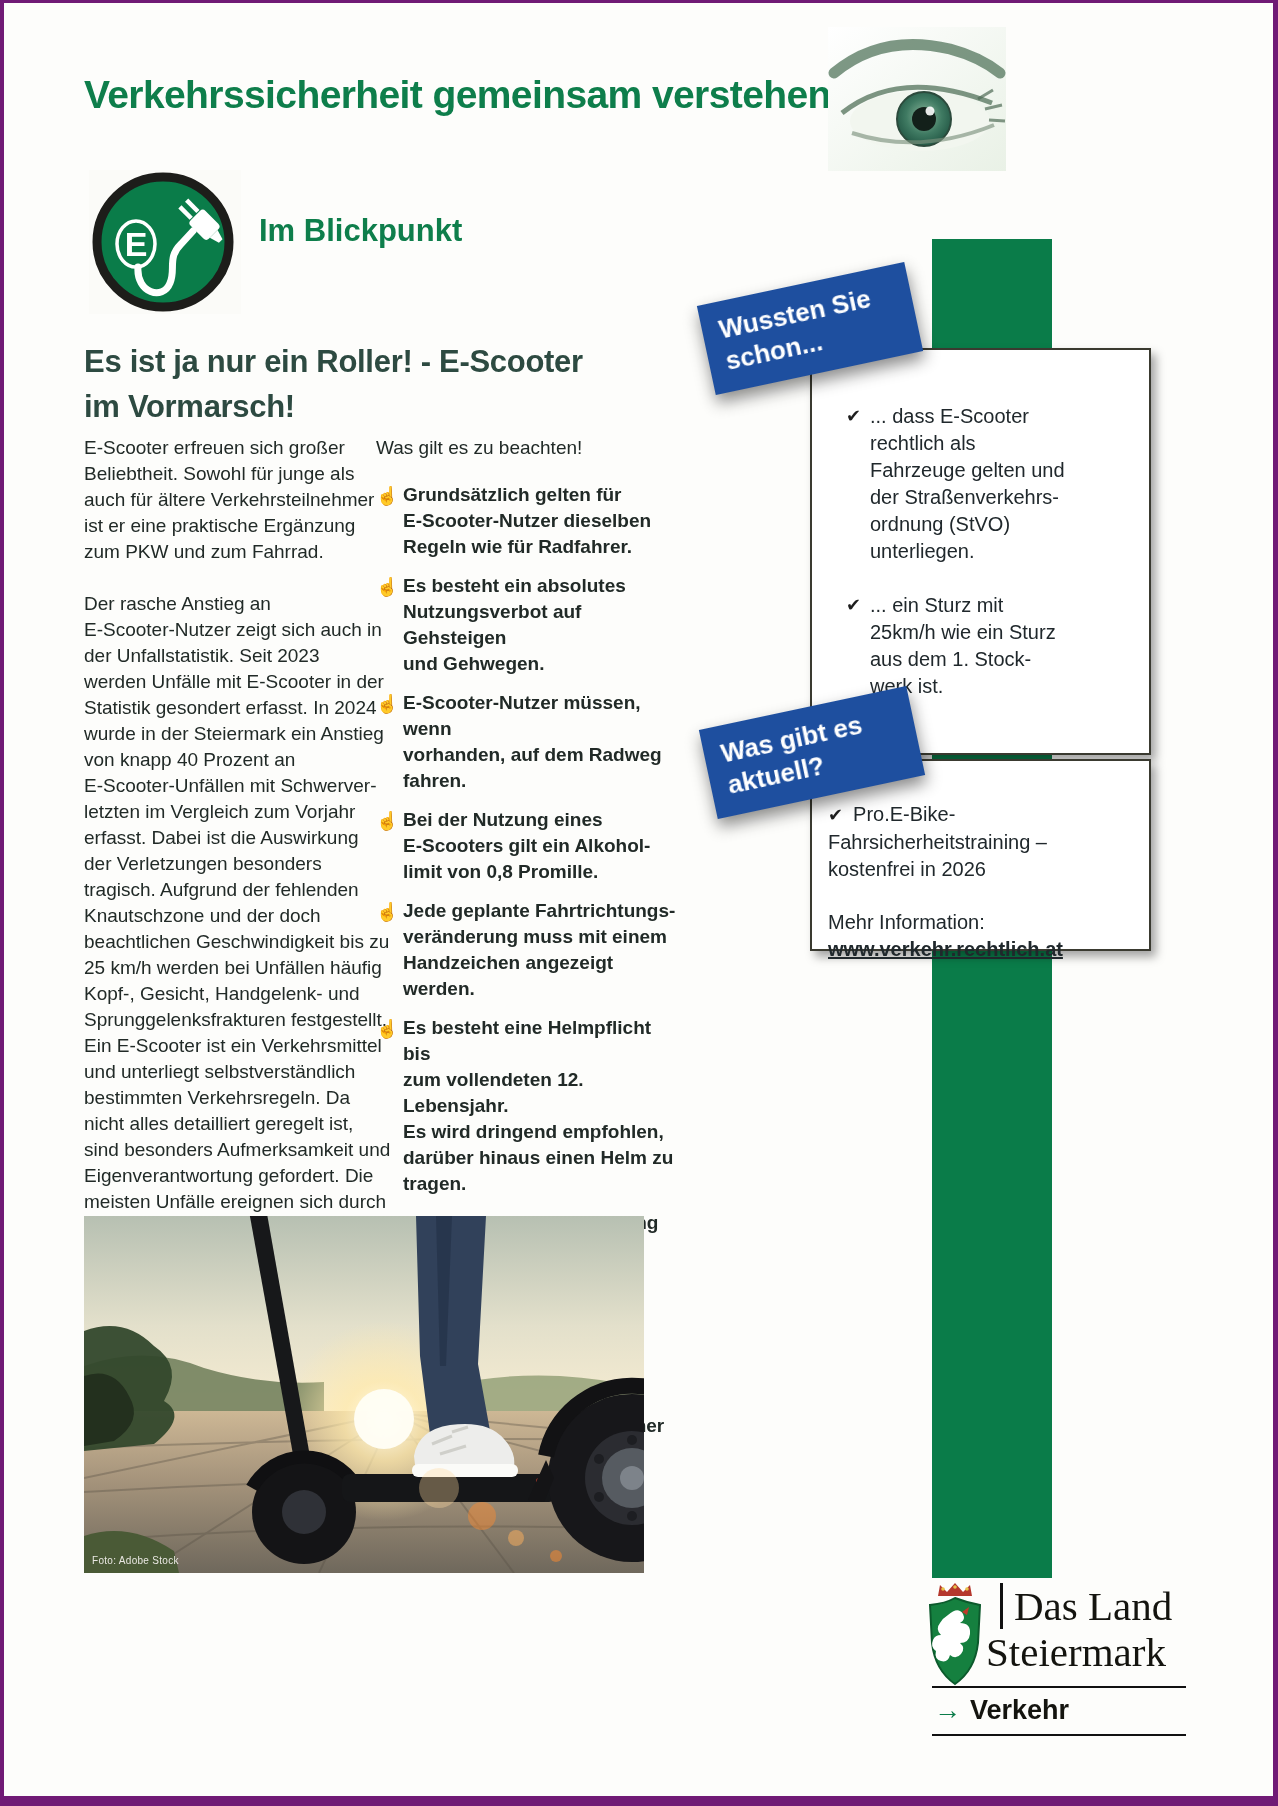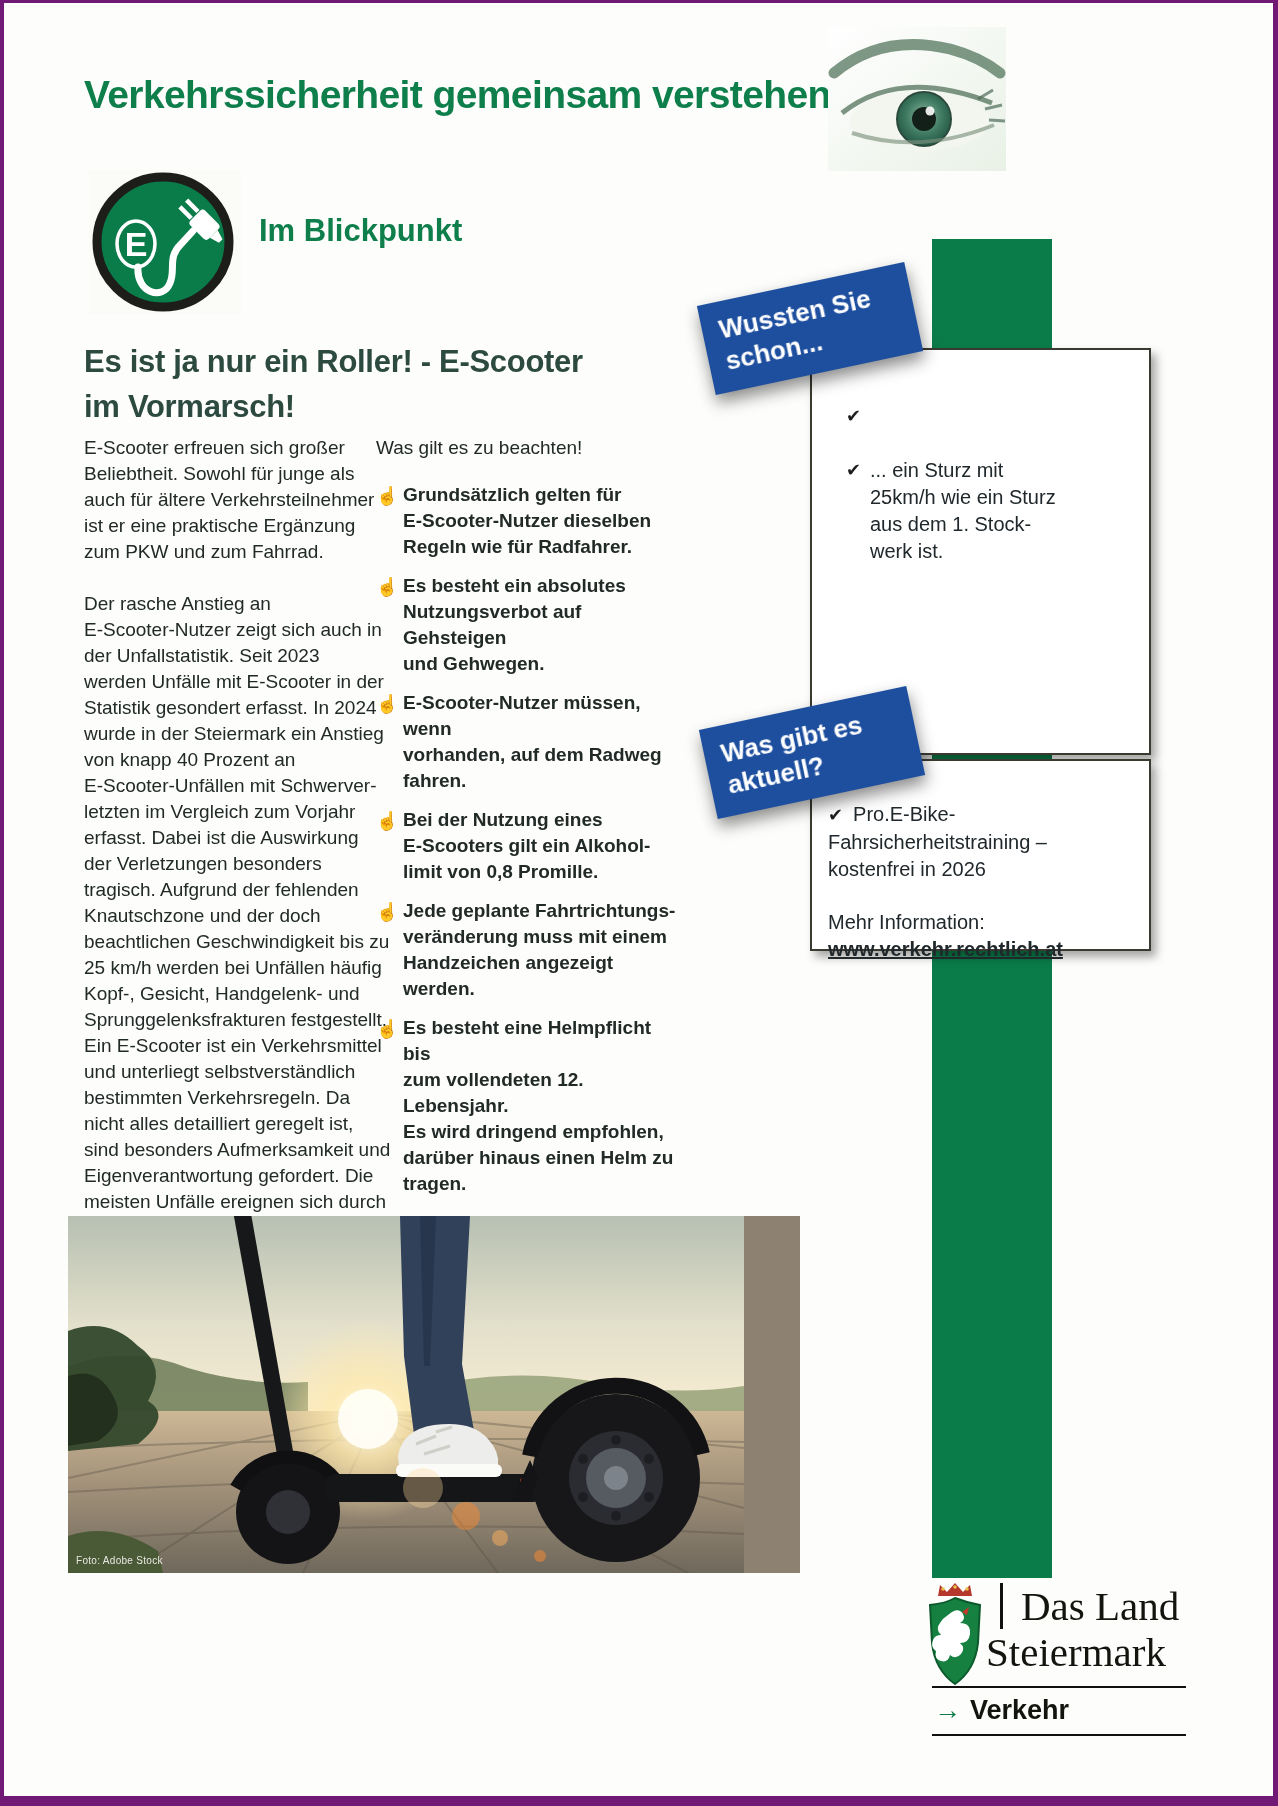--- a/index.html
+++ b/index.html
@@ -42,27 +42,27 @@
             font-size:20px;line-height:27px;color:#20282c;z-index:3;}
   .box1{top:345px;height:407px;padding:53px 16px 0 34px;}
   .box2{top:756px;height:192px;padding:40px 14px 0 16px;}
   .check-item{display:flex;margin-bottom:27px;}
   .check-item .check{flex:none;width:24px;font-size:18px;color:#1d1d1d;}
   .box2 .check{margin-right:10px;font-size:18px;color:#1d1d1d;}
   .box2-item{margin-bottom:26px;}
   .url{color:#20282c;text-decoration:underline;font-weight:bold;}
   .info-label{margin:0;}
 
-  .photo{position:absolute;left:64px;top:1213px;width:732px;height:357px;overflow:hidden;background:#8d8272;}
+  .photo{position:absolute;left:80px;top:1213px;width:560px;height:357px;overflow:hidden;background:#8d8272;}
   .credit{position:absolute;left:8px;bottom:7px;font-size:10px;color:#e9e7e2;letter-spacing:0.3px;}
 
   .logo-block{position:absolute;left:920px;top:1580px;width:272px;height:170px;color:#14140f;}
   .shield{position:absolute;left:2px;top:0px;width:58px;height:104px;}
   .dasland{position:absolute;left:76px;top:0px;font-family:"Liberation Serif",serif;font-size:41px;
-           border-left:3px solid #111;padding-left:18px;line-height:46px;}
+           border-left:3px solid #111;padding-left:11px;line-height:46px;}
   .steiermark{position:absolute;left:62px;top:46px;font-family:"Liberation Serif",serif;font-size:41px;line-height:46px;}
   .hline{position:absolute;left:8px;width:254px;height:2px;background:#111;}
   .hline1{top:103px;} .hline2{top:151px;}
   .verkehr-row{position:absolute;left:10px;top:112px;font-size:27px;font-weight:bold;}
   .verkehr-row .arrow{color:#0a7c49;margin-right:9px;font-weight:bold;}
 </style>
 </head>
 <body>
 
 <div class="frame">
@@ -199,20 +199,26 @@
     <div class="closing pre">Nutzen Sie die Hinweise und Tipps
 und kommen Sie gut und sicher in
 den Frühling!</div>
   </div>
 
   <div class="badge badge1 pre">Wussten Sie
 schon...</div>
   <div class="note-box box1">
     <div class="check-item">
       <span class="check">✔</span>
+      <span class="ctext pre">... dass E-Scooter
+rechtlich als
+Fahrzeuge gelten und
+der Straßenverkehrs-
+ordnung (StVO)
+unterliegen.</span>
     </div>
     <div class="check-item">
       <span class="check">✔</span>
       <span class="ctext pre">... ein Sturz mit
 25km/h wie ein Sturz
 aus dem 1. Stock-
 werk ist.</span>
     </div>
   </div>
 

